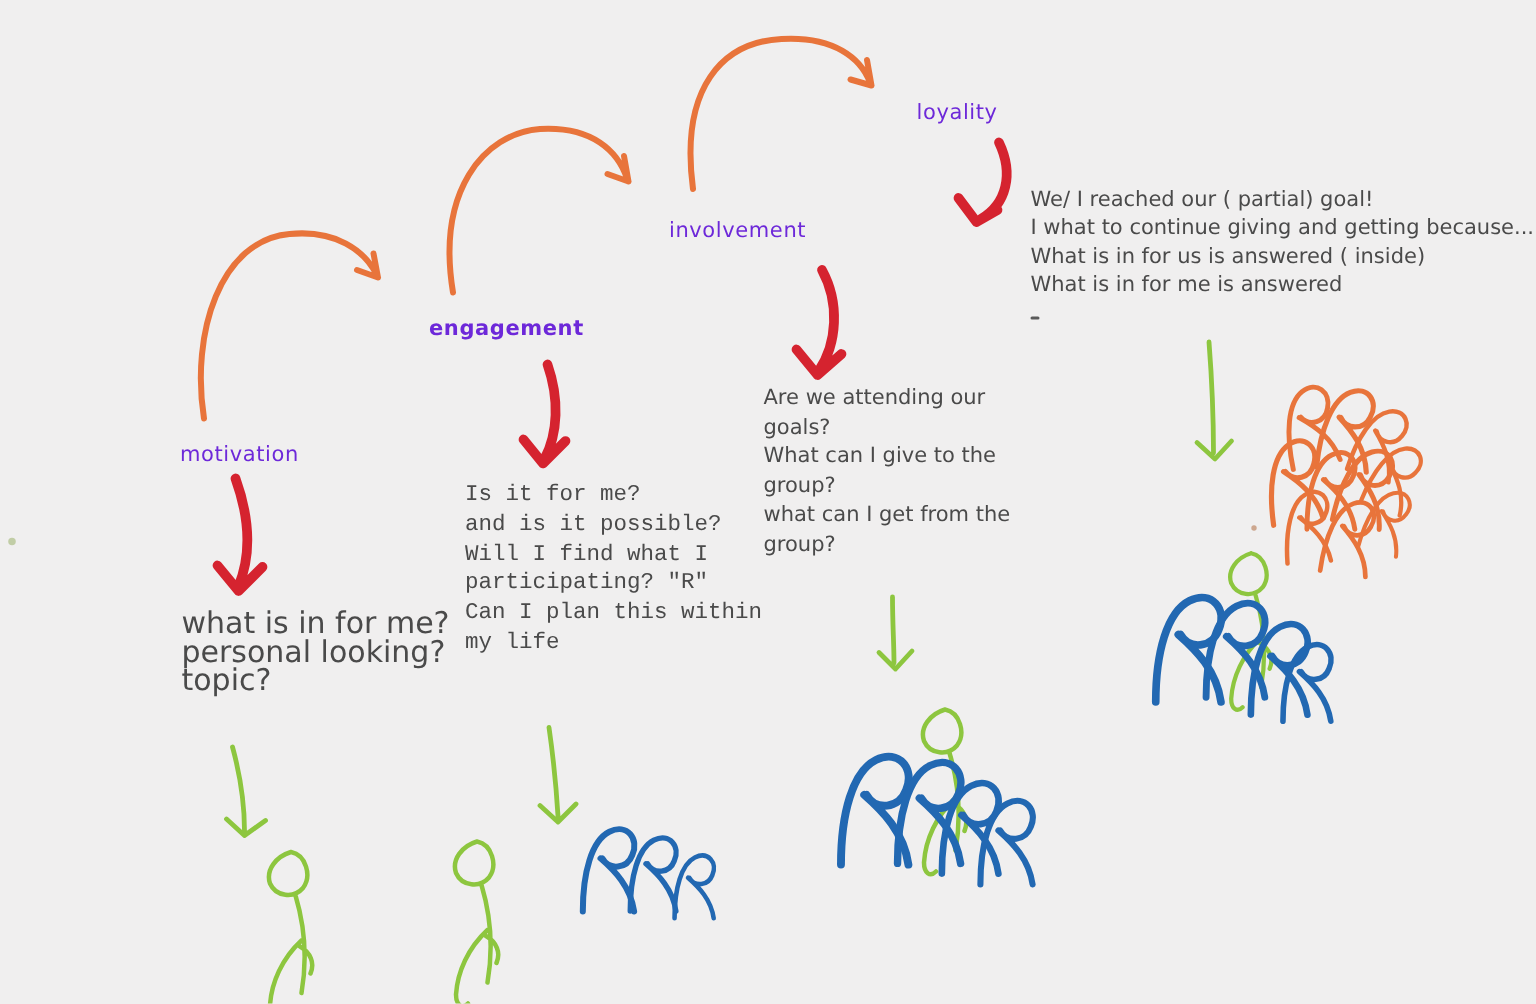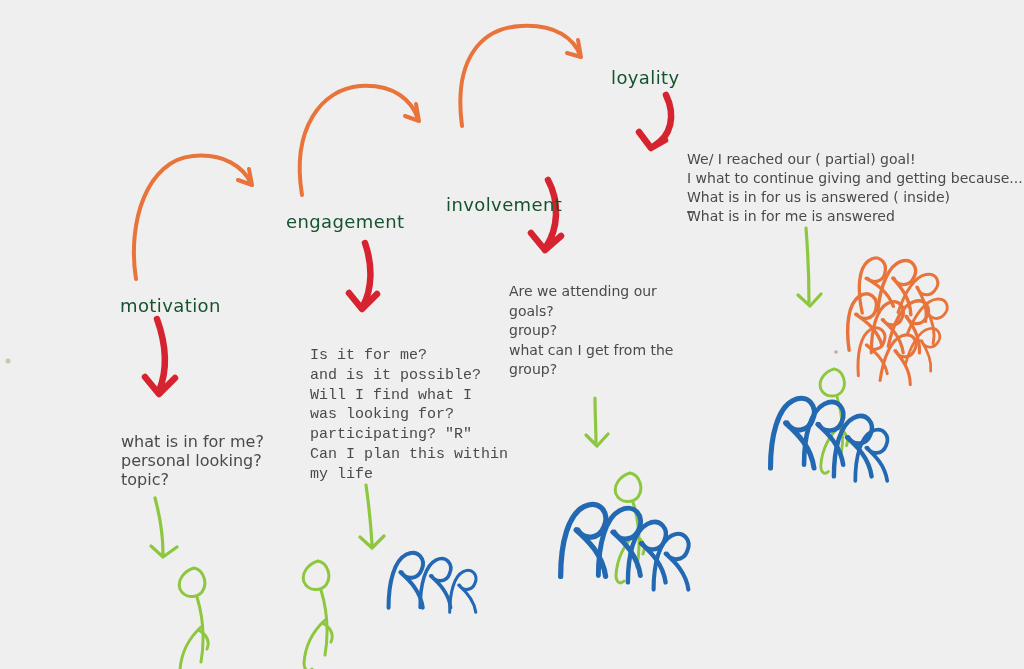--- a/index.html
+++ b/index.html
@@ -3,30 +3,30 @@
 <meta charset="utf-8">
 <style>
   html,body{margin:0;padding:0;}
   body{
     width:1024px;height:669px;position:relative;overflow:hidden;
     background:#f0efef;
     font-family:"DejaVu Sans",sans-serif;
   }
   .sketch-svg{position:absolute;left:0;top:0;}
   .stage-label{
-    position:absolute;color:#14532d;font-size:18px;letter-spacing:.4px;
+    position:absolute;color:#6d28d9;font-size:14px;letter-spacing:.4px;
     white-space:nowrap;
   }
-  .note-block{position:absolute;color:#4a4a4a;margin-top:26px;}
+  .note-block{position:absolute;color:#4a4a4a;}
   .note-line{display:block;white-space:nowrap;}
   #label-motivation{left:120px;top:295px;}
-  #label-engagement{left:286px;top:211px;}
-  #label-involvement{left:446px;top:146px;margin-top:48px;}
+  #label-engagement{left:286px;top:211px;font-weight:bold;}
+  #label-involvement{left:446px;top:146px;}
   #label-loyality{left:611px;top:67px;}
-  #notes-motivation{left:121px;top:406px;font-size:16px;line-height:19px;}
+  #notes-motivation{left:121px;top:406px;font-size:20px;line-height:19px;}
   #notes-engagement{left:310px;top:320px;font-size:15px;line-height:19.8px;font-family:Liberation Mono, monospace;}
   #notes-involvement{left:509px;top:256px;font-size:14px;line-height:19.5px;}
   #notes-loyality{left:687px;top:124px;font-size:14px;line-height:19px;}
 </style>
 </head>
 <body>
 
 <svg class="sketch-svg" width="1024" height="669" viewBox="0 0 1024 669">
   <defs>
     <path id="loop-person" fill="none" d="M3,48 C3,26 8,8 18,3 C28,-2 35,7 31,16 C28,24 18,25 14,18 M13,18 C21,25 30,34 32,48"></path>
@@ -108,29 +108,29 @@
 <div class="note-block" id="notes-motivation">
   <span class="note-line">what is in for me?</span>
   <span class="note-line">personal looking?</span>
   <span class="note-line">topic?</span>
 </div>
 
 <div class="note-block" id="notes-engagement">
   <span class="note-line">Is it for me?</span>
   <span class="note-line">and is it possible?</span>
   <span class="note-line">Will I find what I</span>
-  <span class="note-line">was looking for?</span>
   <span class="note-line">participating? "R"</span>
   <span class="note-line">Can I plan this within</span>
   <span class="note-line">my life</span>
 </div>
 
 <div class="note-block" id="notes-involvement">
   <span class="note-line">Are we attending our</span>
   <span class="note-line">goals?</span>
+  <span class="note-line">What can I give to the</span>
   <span class="note-line">group?</span>
   <span class="note-line">what can I get from the</span>
   <span class="note-line">group?</span>
 </div>
 
 <div class="note-block" id="notes-loyality">
   <span class="note-line">We/ I reached our ( partial) goal!</span>
   <span class="note-line">I what to continue giving and getting because...</span>
   <span class="note-line">What is in for us is answered ( inside)</span>
   <span class="note-line">What is in for me is answered</span>

